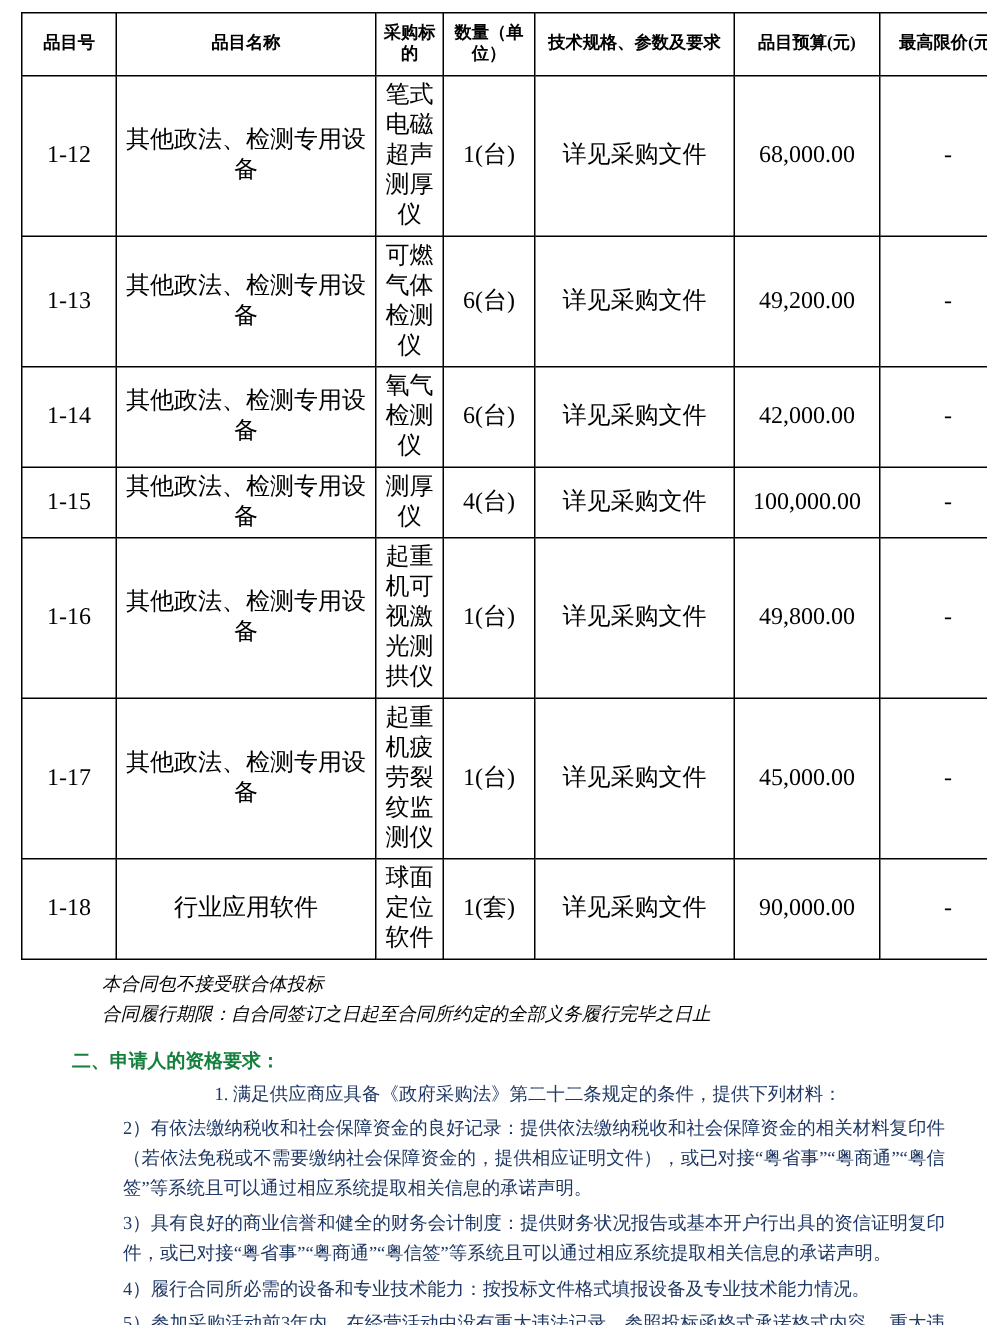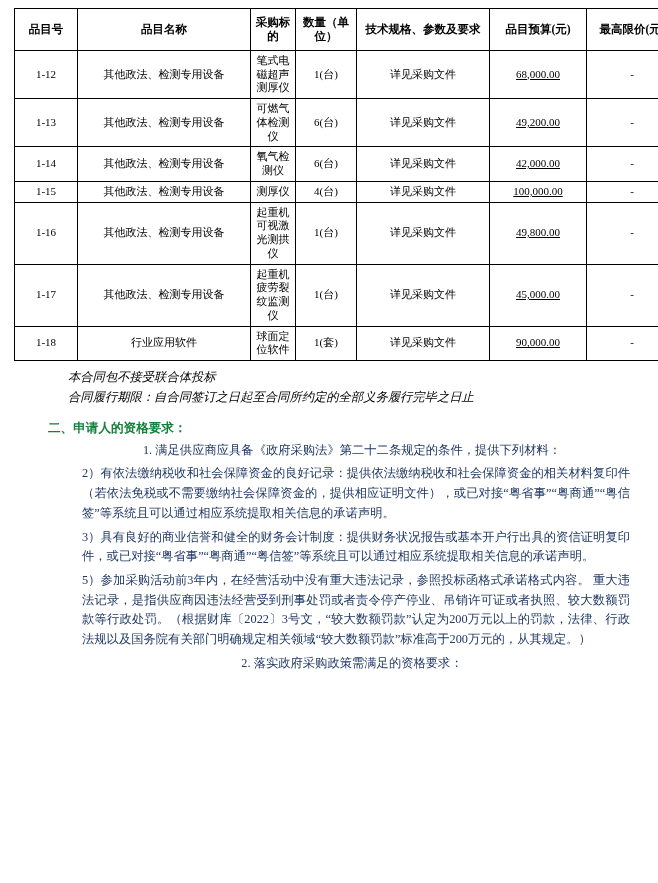--- a/index.html
+++ b/index.html
@@ -21,21 +21,21 @@
   }
   table.proc-table {
     border-collapse: collapse;
     width: 630px;
     margin: 2px 0 0 0;
     table-layout: fixed;
   }
   table.proc-table td, table.proc-table th {
     border: 1px solid #000000;
     font-weight: normal;
-    font-size: 11px;
+    font-size: 16px;
     text-align: center;
     vertical-align: middle;
     padding: 3px 2px;
     line-height: 1.25;
     word-break: break-all;
   }
   table.proc-table thead td {
     font-weight: bold;
     font-size: 11.5px;
     padding: 6px 2px;
@@ -44,21 +44,21 @@
   .col-name   { width: 168px; }
   .col-target { width: 40px; }
   .col-qty    { width: 56px; }
   .col-spec   { width: 128px; }
   .col-budget { width: 92px; }
   .col-max    { width: 86px; }
   .cell-narrow {
     font-size: 11px;
     line-height: 1.3;
   }
-  .budget { text-align: right; padding-right: 6px; text-decoration: underline; }
+  .budget { text-align: right; padding-right: 6px; }
   .maxprice { text-align: right; padding-right: 6px; }
 
   .para {
     margin: 0;
     line-height: 1.62;
     font-size: 12.3px;
     font-style: italic;
   }
   .gap-top { margin-top: 7px; }
   .section-title {
@@ -172,17 +172,18 @@
 
   <p class="para pl-a gap-top">本合同包不接受联合体投标</p>
   <p class="para pl-a">合同履行期限：自合同签订之日起至合同所约定的全部义务履行完毕之日止</p>
 
   <p class="section-title">二、申请人的资格要求：</p>
 
   <p class="list-line pl-a body-blue">1. 满足供应商应具备《政府采购法》第二十二条规定的条件，提供下列材料：</p>
 
   <p class="list-line wrap-block2 just body-blue">2）有依法缴纳税收和社会保障资金的良好记录：提供依法缴纳税收和社会保障资金的相关材料复印件（若依法免税或不需要缴纳社会保障资金的，提供相应证明文件），或已对接“粤省事”“粤商通”“粤信签”等系统且可以通过相应系统提取相关信息的承诺声明。</p>
   <p class="list-line wrap-block2 just body-blue">3）具有良好的商业信誉和健全的财务会计制度：提供财务状况报告或基本开户行出具的资信证明复印件，或已对接“粤省事”“粤商通”“粤信签”等系统且可以通过相应系统提取相关信息的承诺声明。</p>
+  <p class="list-line wrap-block2 just body-blue">4）履行合同所必需的设备和专业技术能力：按投标文件格式填报设备及专业技术能力情况。</p>
   <p class="list-line wrap-block2 just body-blue">5）参加采购活动前3年内，在经营活动中没有重大违法记录，参照投标函格式承诺格式内容。 重大违法记录，是指供应商因违法经营受到刑事处罚或者责令停产停业、吊销许可证或者执照、较大数额罚款等行政处罚。（根据财库〔2022〕3号文，“较大数额罚款”认定为200万元以上的罚款，法律、行政法规以及国务院有关部门明确规定相关领域“较大数额罚款”标准高于200万元的，从其规定。）</p>
 
   <p class="list-line pl-a body-blue">2. 落实政府采购政策需满足的资格要求：</p>
 
 </div>
 
 </body></html>

